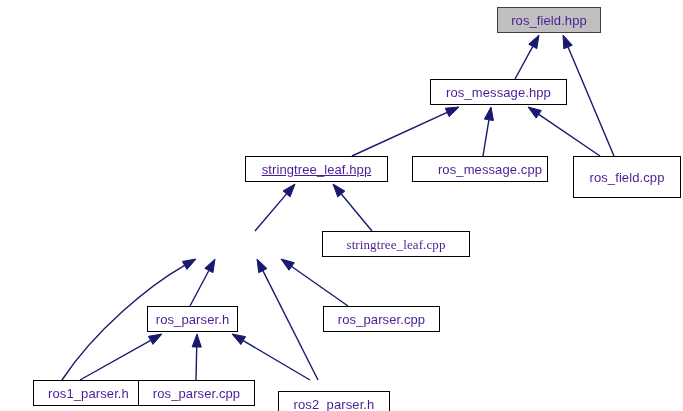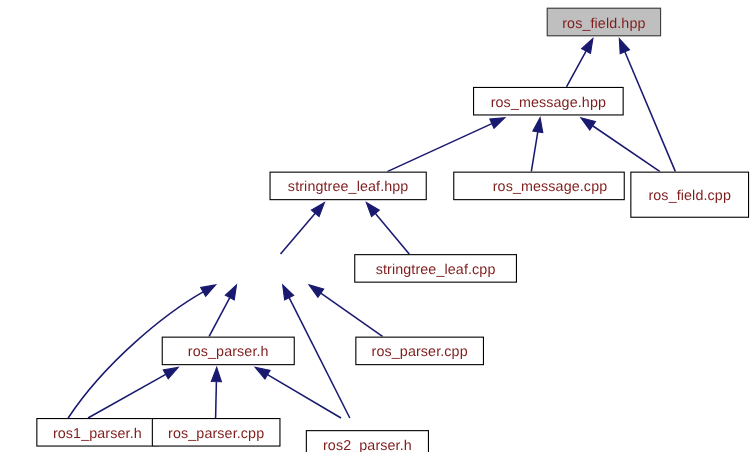--- a/index.html
+++ b/index.html
@@ -22,21 +22,21 @@
     top: 0;
     width: 683px;
     height: 411px;
     pointer-events: none;
   }
   .node {
     position: absolute;
     box-sizing: border-box;
     border: 1px solid #000000;
     background: #ffffff;
-    color: #7f1d1d;
+    color: #4c1d95;
     font-size: 13px;
     line-height: 1;
     display: flex;
     align-items: center;
     justify-content: center;
     white-space: nowrap;
     letter-spacing: 0.1px;
     z-index: 2;
   }
   .node.root {
@@ -77,33 +77,33 @@
       <polygon points="197,334 201.3163714882702,347.0969056335933 192.11854463109017,346.8969528758285" fill="#191970" stroke="#191970" stroke-width="1"></polygon>
       <path d="M310,380 L243.19775674398943,340.6038052592758" fill="none" stroke="#191970" stroke-width="1.4"></path>
       <polygon points="232,334 245.5344878357332,336.6415221037103 240.86102565224567,344.5660884148413" fill="#191970" stroke="#191970" stroke-width="1"></polygon>
     </svg>
 <div class="node root" style="left: 497px; top: 7px; width: 104px; height: 26px;">
       <span>ros_field.hpp</span>
     </div>
     <div class="node" style="left: 430px; top: 79px; width: 137px; height: 26px;">
       <span>ros_message.hpp</span>
     </div>
-    <div class="node" style="left: 245px; top: 156px; width: 143px; height: 26px;">
+    <div class="node" style="left: 245px; top: 156px; width: 143px; height: 26px; text-decoration: underline;">
       <span>stringtree_leaf.hpp</span>
     </div>
-    <div class="node" style="left: 412px; top: 156px; width: 156px; height: 26px; padding-left: 20px;">
+    <div class="node" style="left: 412px; top: 156px; width: 136px; height: 26px; padding-left: 20px;">
       <span>ros_message.cpp</span>
     </div>
     <div class="node" style="left: 573px; top: 156px; width: 108px; height: 42px;">
       <span>ros_field.cpp</span>
     </div>
-    <div class="node" style="left: 322px; top: 231px; width: 148px; height: 26px;">
+    <div class="node" style="left: 322px; top: 231px; width: 148px; height: 26px; font-family: Liberation Serif, serif;">
       <span>stringtree_leaf.cpp</span>
     </div>
-    <div class="node" style="left: 147px; top: 306px; width: 121px; height: 26px;">
+    <div class="node" style="left: 147px; top: 306px; width: 91px; height: 26px;">
       <span>ros_parser.h</span>
     </div>
     <div class="node" style="left: 323px; top: 306px; width: 117px; height: 26px;">
       <span>ros_parser.cpp</span>
     </div>
     <div class="node" style="left: 5px; top: 380px; width: 111px; height: 26px; margin-left: 28px;">
       <span>ros1_parser.h</span>
     </div>
     <div class="node" style="left: 138px; top: 380px; width: 117px; height: 26px;">
       <span>ros_parser.cpp</span>

